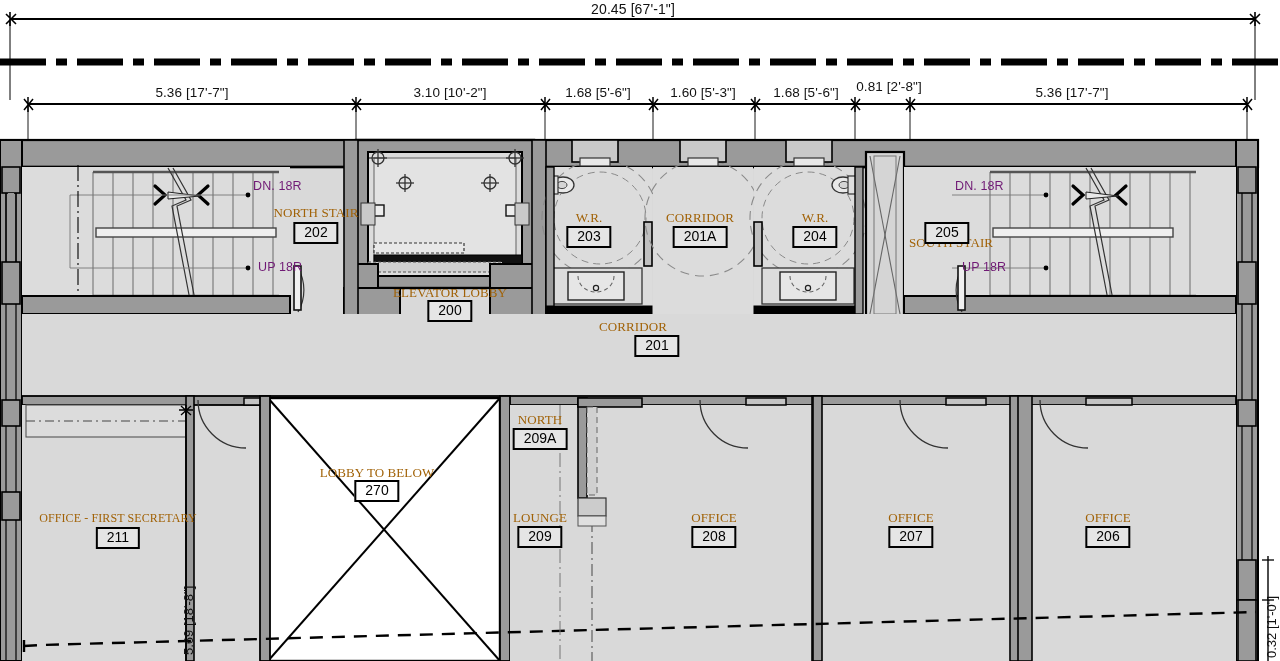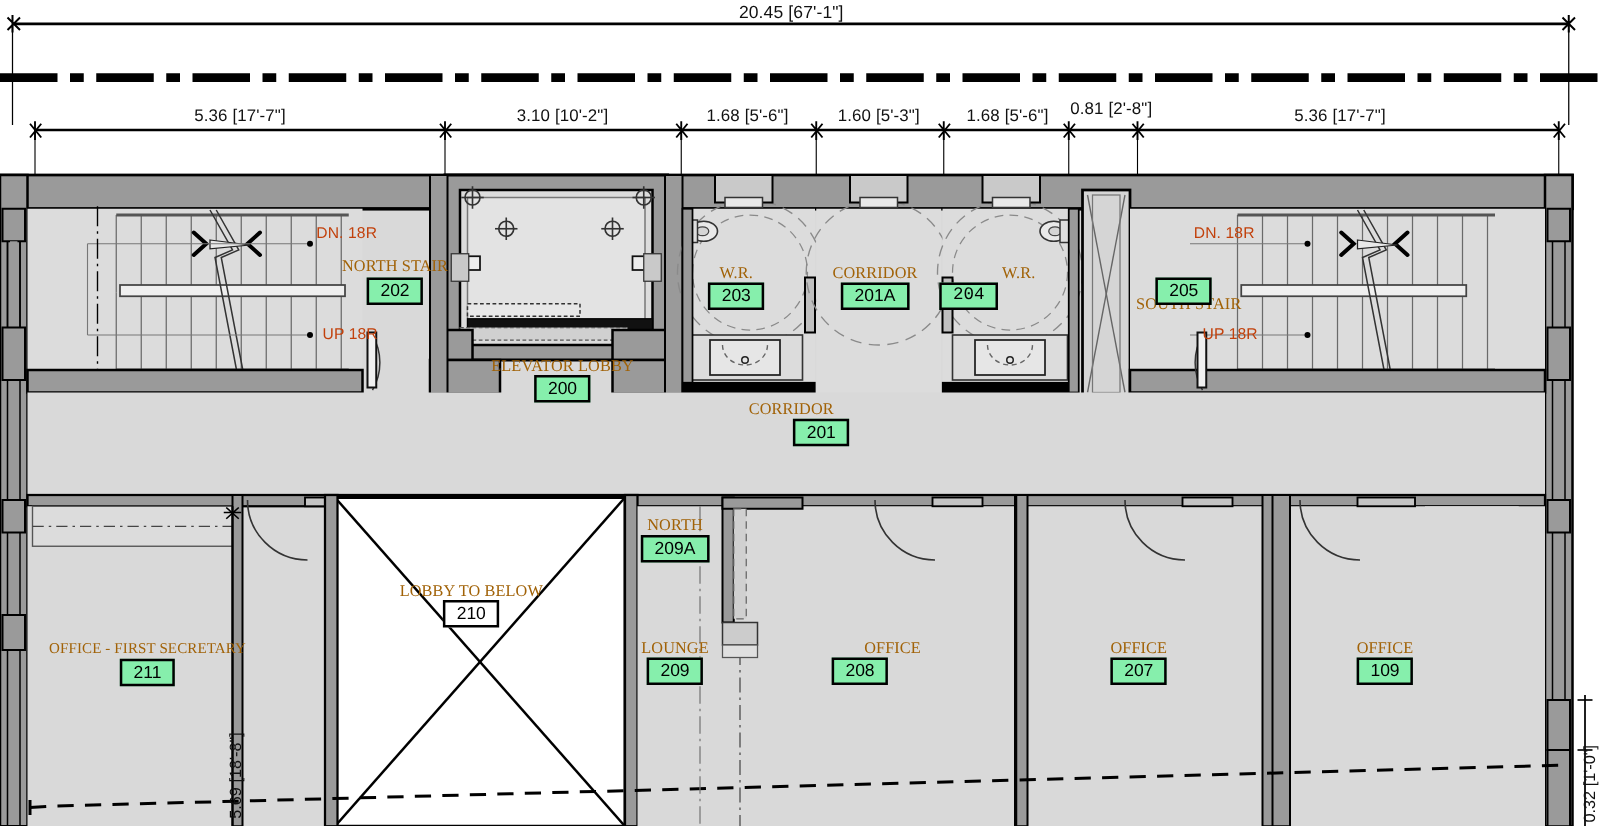--- a/index.html
+++ b/index.html
@@ -31,38 +31,38 @@
     text-align:center;
     transform:translateX(-50%);
     color:#a16207;
     font-family:Liberation Serif, serif;
   }
   .room-name.sm{font-size:12px;}
   .room-num{
     position:absolute;
     transform:translateX(-50%);
     border:2px solid #000;
-    background:#86efac;
+    background:#e5e5e5;
     font-size:14px;
     padding:1px 9px 2px 9px;
     text-align:center;
     color:#000;
     line-height:1.08;
   }
   .room-num.onwhite{background:#ffffff;}
   .dim-txt{
     font-size:13.5px;
     text-align:center;
     transform:translateX(-50%);
     color:#111;
   }
   .dim-txt.big{font-size:14px;}
   .note{
     font-size:12.5px;
-    color:#c2410c;
+    color:#701a75;
   }
   .vdim{
     position:absolute;
     font-size:13px;
     color:#111;
     transform-origin:0 0;
     transform:rotate(-90deg);
     white-space:nowrap;
   }
 </style>
@@ -480,42 +480,42 @@
   <div class="lbl room-name" style="left:450px;top:286px;">ELEVATOR LOBBY</div>
   <div class="room-num" style="left:450px;top:300px;">200</div>
 
   <div class="lbl room-name" style="left:589px;top:211px;">W.R.</div>
   <div class="room-num" style="left:589px;top:226px;">203</div>
 
   <div class="lbl room-name" style="left:700px;top:211px;">CORRIDOR</div>
   <div class="room-num" style="left:700px;top:226px;">201A</div>
 
   <div class="lbl room-name" style="left:815px;top:211px;">W.R.</div>
-  <div class="room-num" style="left:775px;top:226px;font-family:Liberation Mono, monospace;">204</div>
+  <div class="room-num" style="left:815px;top:226px;">204</div>
 
   <div class="lbl room-name" style="left:951px;top:206px;margin-top:30px;">SOUTH STAIR</div>
   <div class="room-num" style="left:947px;top:222px;">205</div>
 
   <div class="lbl room-name" style="left:633px;top:320px;">CORRIDOR</div>
   <div class="room-num" style="left:633px;top:335px;margin-left:24px;">201</div>
 
   <div class="lbl room-name sm" style="left:118px;top:512px;">OFFICE - FIRST SECRETARY</div>
   <div class="room-num" style="left:118px;top:527px;">211</div>
 
   <div class="lbl room-name" style="left:377px;top:466px;">LOBBY TO BELOW</div>
-  <div class="room-num onwhite" style="left:377px;top:480px;">210</div>
+  <div class="room-num onwhite" style="left:377px;top:480px;">270</div>
 
   <div class="lbl room-name" style="left:540px;top:413px;">NORTH</div>
   <div class="room-num" style="left:540px;top:428px;">209A</div>
 
   <div class="lbl room-name" style="left:540px;top:511px;">LOUNGE</div>
   <div class="room-num" style="left:540px;top:526px;">209</div>
 
   <div class="lbl room-name" style="left:714px;top:511px;">OFFICE</div>
-  <div class="room-num" style="left:688px;top:526px;">208</div>
+  <div class="room-num" style="left:714px;top:526px;">208</div>
 
   <div class="lbl room-name" style="left:911px;top:511px;">OFFICE</div>
   <div class="room-num" style="left:911px;top:526px;">207</div>
 
   <div class="lbl room-name" style="left:1108px;top:511px;">OFFICE</div>
-  <div class="room-num" style="left:1108px;top:526px;">109</div>
+  <div class="room-num" style="left:1108px;top:526px;">206</div>
 
 </div>
 
 </body></html>

